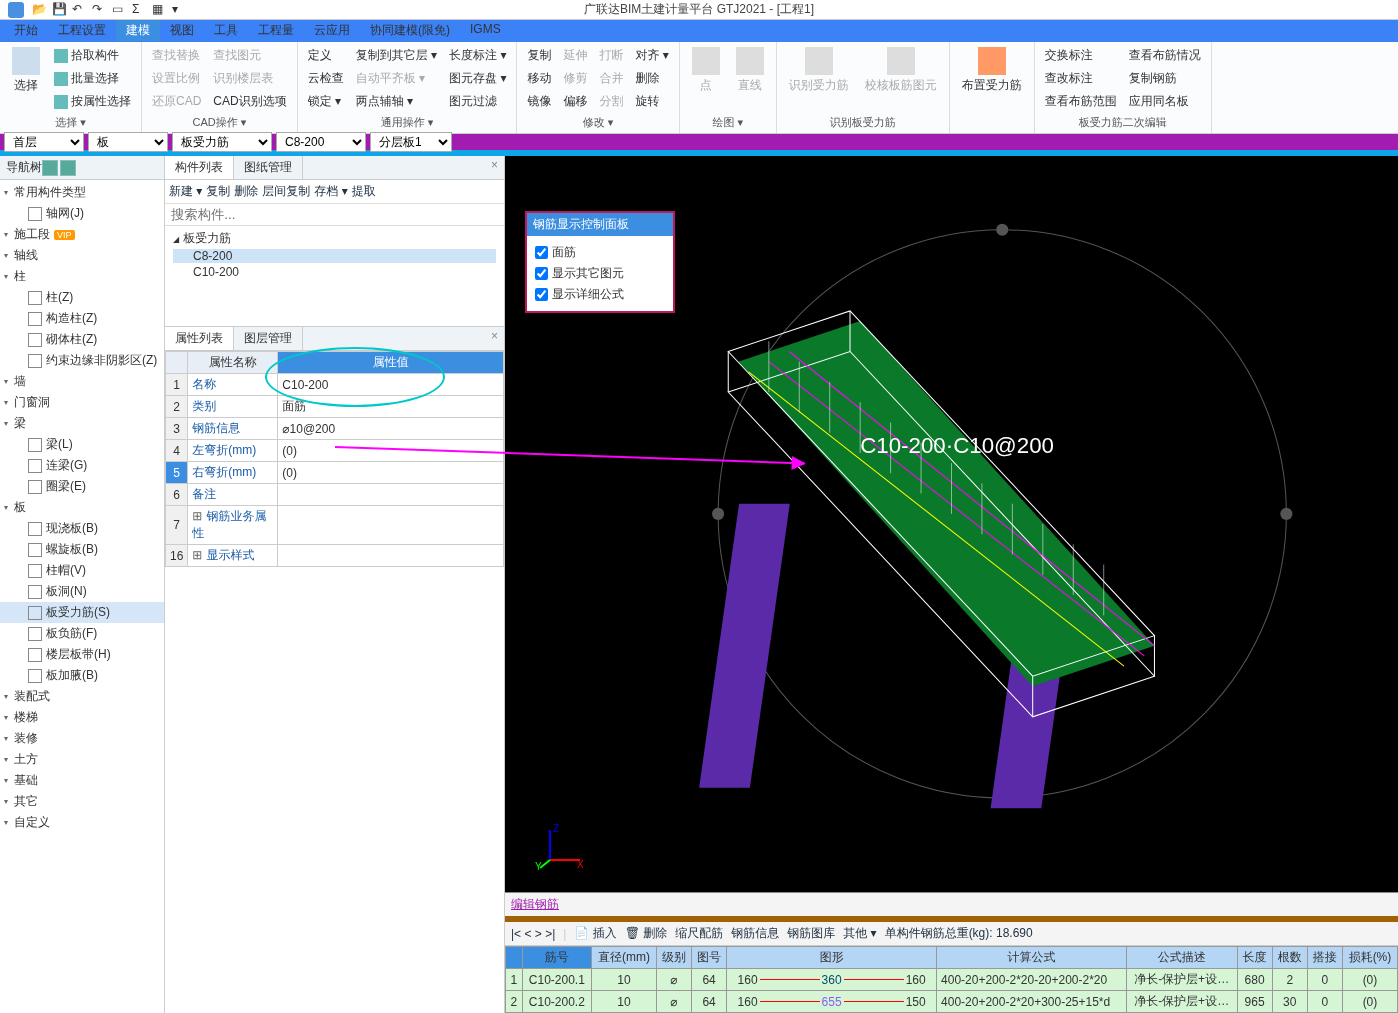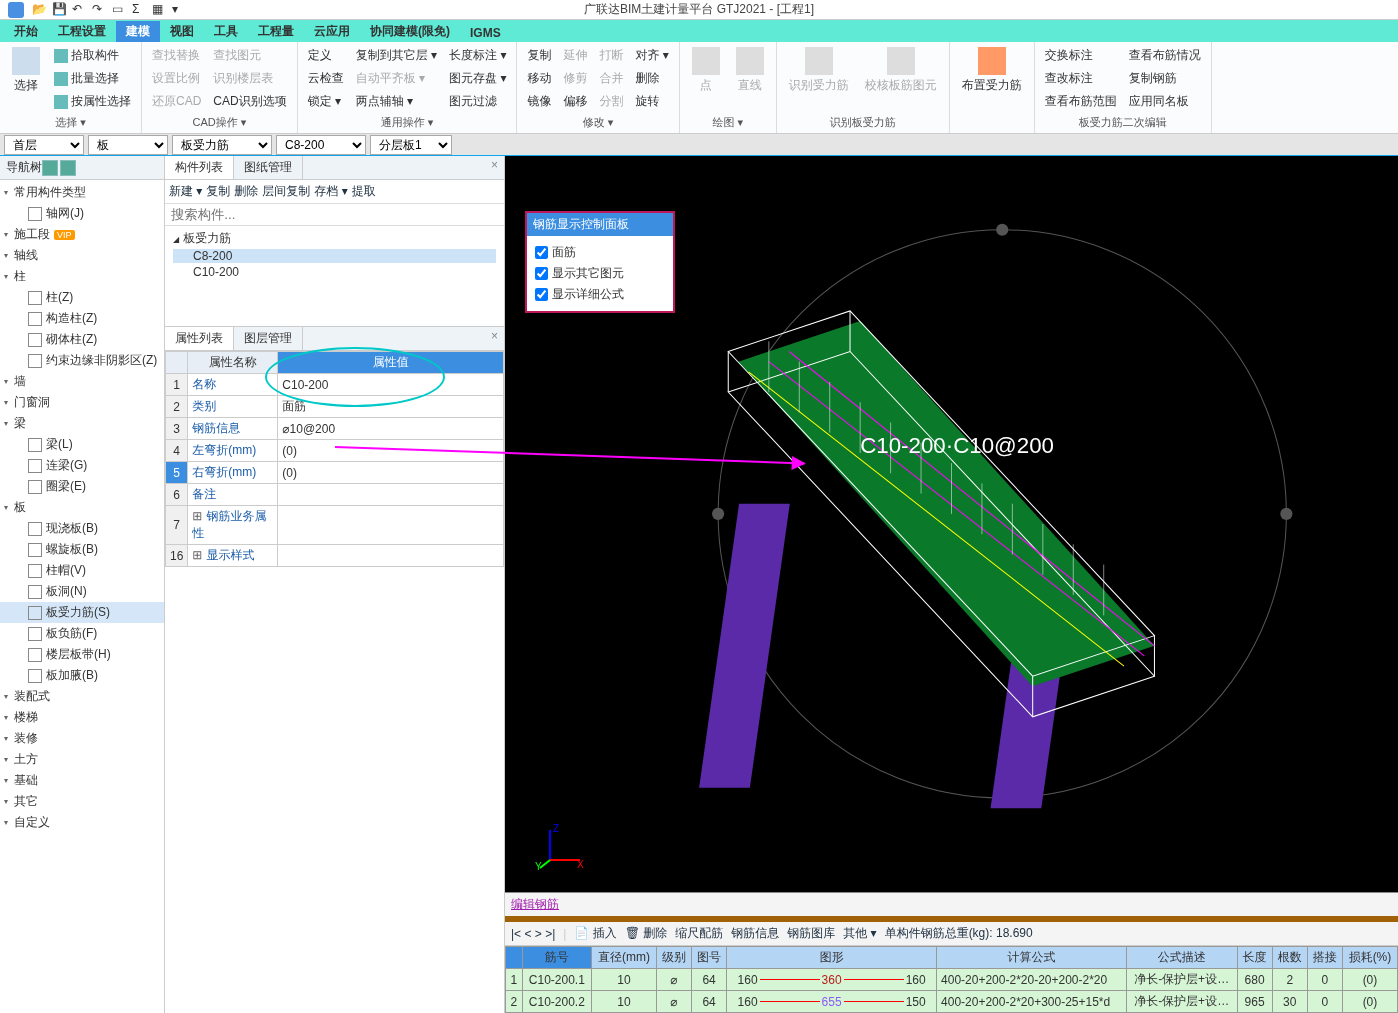--- a/index.html
+++ b/index.html
@@ -4,37 +4,37 @@
 <style>
 * { box-sizing: border-box; margin: 0; padding: 0; font-family: "Microsoft YaHei", sans-serif; }
 body { font-size: 12px; color: #333; background: #fff; overflow: hidden; }
 
 .titlebar { height: 20px; background: #fff; border-bottom: 1px solid #ccc; display: flex; align-items: center; padding: 0 8px; position: relative; }
 .titlebar .logo { width: 16px; height: 16px; background: #4a90e2; border-radius: 3px; margin-right: 8px; }
 .qat { display: flex; gap: 4px; }
 .qat span { width: 16px; height: 16px; display: inline-block; }
 .app-title { position: absolute; left: 50%; transform: translateX(-50%); color: #444; }
 
-.menubar { height: 22px; background: #5eead4; display: flex; align-items: flex-end; padding: 0 4px; font-weight: bold; }
+.menubar { height: 22px; background: #3b82f6; display: flex; align-items: flex-start; padding: 0 4px; }
 .menubar .tab { padding: 2px 10px; color: #333; cursor: pointer; }
 .menubar .tab.active { background: #3b8ee0; color: #fff; }
 
 .ribbon { height: 92px; background: #fafcfe; border-bottom: 1px solid #ccc; display: flex; }
 .ribbon-group { border-right: 1px solid #ddd; padding: 3px 6px; display: flex; flex-direction: column; justify-content: space-between; }
 .ribbon-group .items { display: flex; gap: 4px; flex-wrap: wrap; align-content: flex-start; }
 .ribbon-group .group-label { text-align: center; color: #555; font-size: 11px; padding-top: 2px; }
 .rbtn { display: flex; align-items: center; gap: 3px; padding: 2px 4px; color: #333; white-space: nowrap; cursor: pointer; }
 .rbtn.gray { color: #aaa; }
 .rbtn .ricon { width: 14px; height: 14px; background: #6bb; display: inline-block; }
 .rbtn-col { display: flex; flex-direction: column; gap: 2px; }
 .big-btn { display: flex; flex-direction: column; align-items: center; padding: 2px 6px; cursor: pointer; color: #333; }
 .big-btn.gray { color: #aaa; }
 .big-btn .bicon { width: 28px; height: 28px; background: #ddd; margin-bottom: 2px; }
 
-.selector-bar { height: 22px; background: #e5e5e5; border-bottom: 1px solid #0ea5e9; display: flex; align-items: center; gap: 4px; padding: 0 4px; }
+.selector-bar { height: 22px; background: #a21caf; border-bottom: 6px solid #0ea5e9; display: flex; align-items: center; gap: 4px; padding: 0 4px; }
 .selector-bar select, .selector-bar .sel { height: 20px; font-size: 12px; border: 1px solid #aaa; background: #fff; padding: 0 4px; }
 
 .main { display: flex; height: calc(100vh - 156px); }
 .nav-panel { width: 165px; border-right: 1px solid #ccc; display: flex; flex-direction: column; }
 .panel-header { background: #eef3f8; border-bottom: 1px solid #ccc; padding: 3px 6px; display: flex; justify-content: flex-start; align-items: center; }
 .panel-header .icons { display: flex; gap: 2px; }
 .panel-header .picon { width: 16px; height: 16px; background: #5a9; border: 1px solid #8bb; }
 .nav-tree { flex: 1; overflow-y: auto; padding: 2px 0; }
 .nav-item { padding: 2px 4px 2px 14px; cursor: pointer; display: flex; align-items: center; gap: 4px; }
 .nav-item.cat { padding-left: 4px; font-weight: normal; color: #333; }
@@ -573,21 +573,21 @@
             </tr>
         </tbody>
           <tbody id="rebar-rows">
             <tr>
               <td>1</td>
     <td>C10-200.1</td>
     <td>10</td>
     <td>⌀</td>
     <td>64</td>
     <td>
-                <span class="shape">160<span class="line"></span><span style="color:#b91c1c">360</span><span class="line"></span>160</span>
+                <span class="shape">160<span class="line"></span><span style="color:#0c4a6e">360</span><span class="line"></span>160</span>
               </td>
     <td style="text-align:left">400-20+200-2*20-20+200-2*20</td>
     <td>净长-保护层+设…</td>
     <td>680</td>
     <td>2</td>
     <td>0</td>
     <td>(0)</td>
             </tr>
             <tr>
               <td>2</td>

